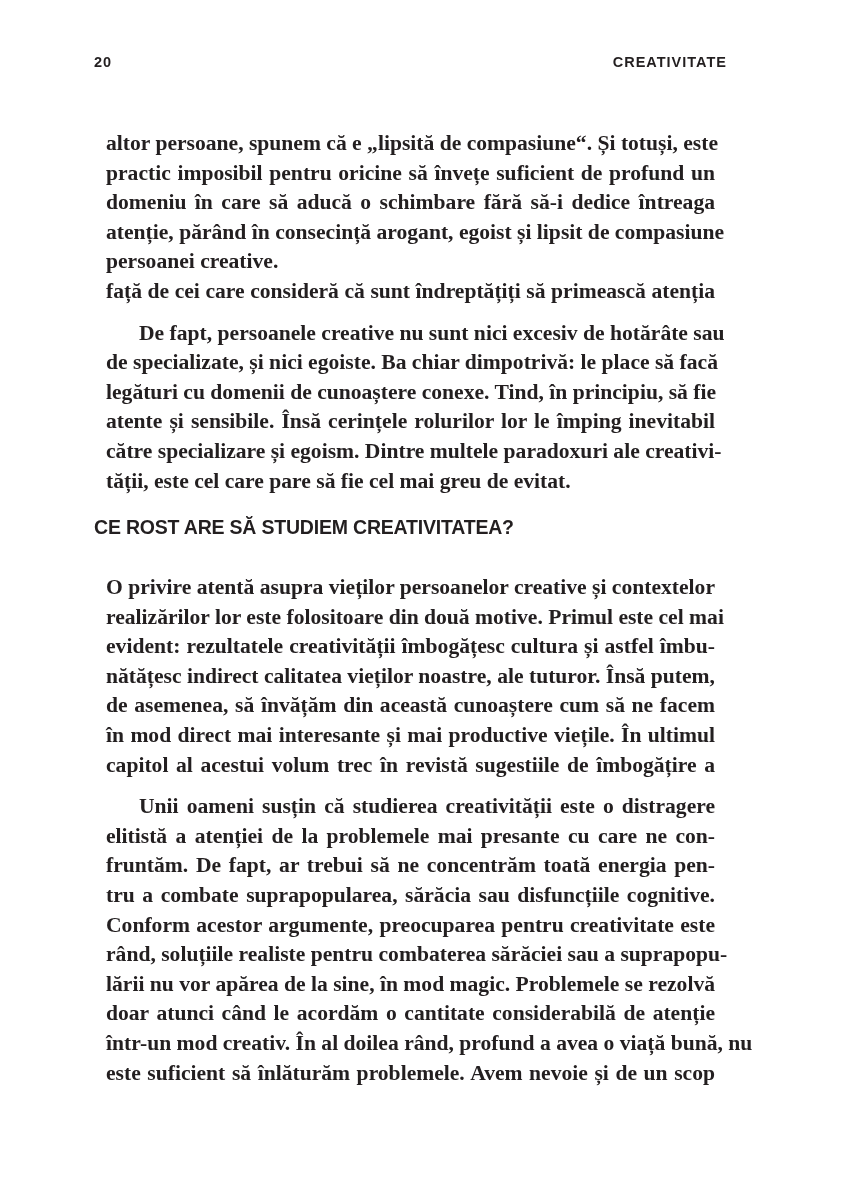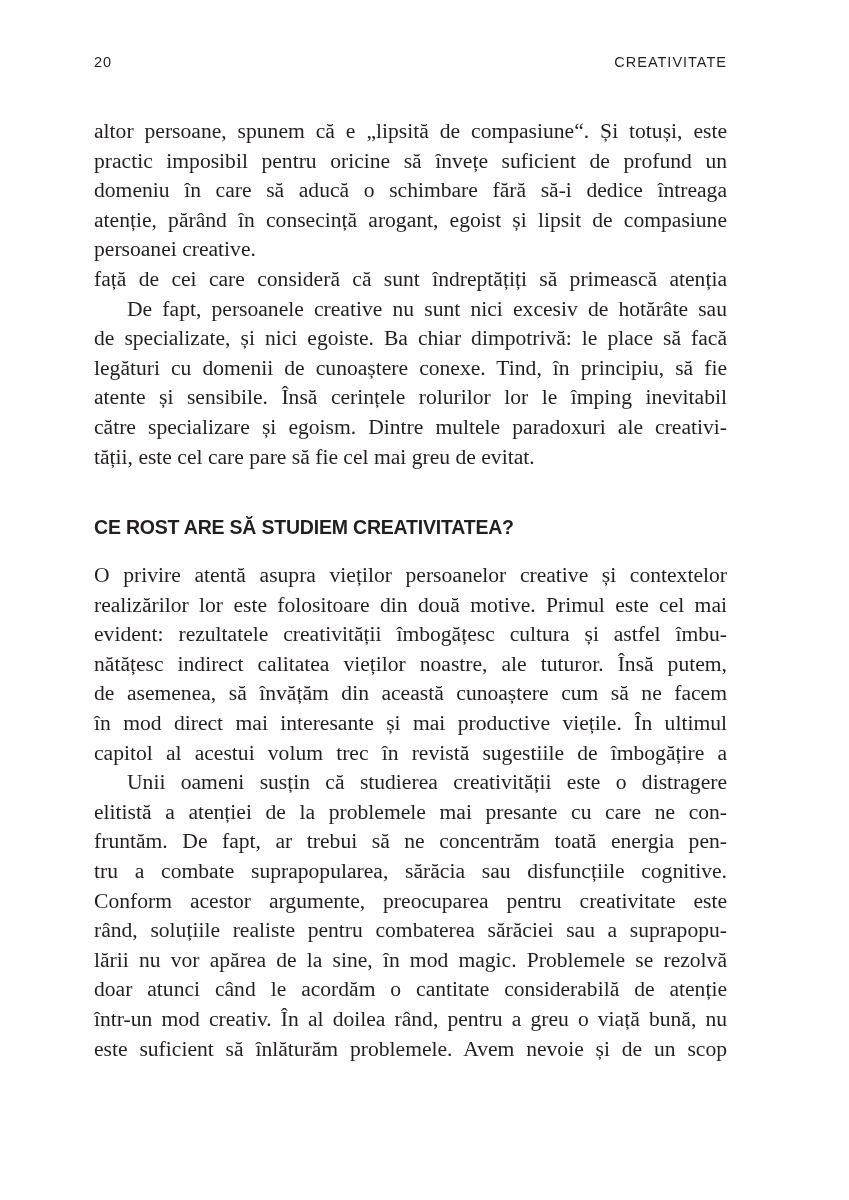--- a/index.html
+++ b/index.html
@@ -1,38 +1,38 @@
 <!DOCTYPE html>
 <html><head>
 <meta charset="utf-8">
 <style>
   html, body { margin: 0; padding: 0; background: #ffffff; }
   body { width: 849px; height: 1200px; position: relative; overflow: hidden; color: #231f20; }
   .running-head {
     position: absolute; top: 54px; left: 94px; width: 633px; height: 20px;
-    font-family: "Liberation Sans", sans-serif; font-size: 14.5px; letter-spacing: 1px; color: #231f20;
+    font-family: "Liberation Sans", sans-serif; font-size: 14.5px; letter-spacing: 1px; color: #231f20; font-weight: bold;
   }
   .page-number { position: absolute; left: 0; top: 0; }
   .chapter-title { position: absolute; right: 0; top: 0; }
   .text-block {
     position: absolute; left: 94px; width: 633px;
     font-family: "Liberation Serif", serif; font-size: 21.6px; line-height: 29.6px;
     text-align: justify; color: #231f20;
   }
   .line { display: block; text-align: justify; text-align-last: justify; white-space: nowrap; }
   .line.last { text-align-last: left; }
   .indent { padding-left: 33px; }
   .block1 { top: 117px; }
   .block2 { top: 561px; }
   .section-heading {
     position: absolute; left: 94px; top: 516px;
     font-family: "Liberation Sans", sans-serif; font-weight: bold; font-size: 19.5px;
     letter-spacing: -0.2px; color: #231f20; margin: 0; text-align: center;
   }
-  p { margin: 0; }
+  p { margin: 12px; font-weight: bold; }
 </style>
 </head>
 <body>
 
 <div class="running-head">
   <span class="page-number">20</span>
   <span class="chapter-title">CREATIVITATE</span>
 </div>
 
 <div class="text-block block1">
@@ -68,16 +68,16 @@
   </p>
   <p>
     <span class="line indent">Unii oameni susțin că studierea creativității este o distragere</span>
     <span class="line">elitistă a atenției de la problemele mai presante cu care ne con-</span>
     <span class="line">fruntăm. De fapt, ar trebui să ne concentrăm toată energia pen-</span>
     <span class="line">tru a combate suprapopularea, sărăcia sau disfuncțiile cognitive.</span>
     <span class="line">Conform acestor argumente, preocuparea pentru creativitate este</span>
     <span class="line">rând, soluțiile realiste pentru combaterea sărăciei sau a suprapopu-</span>
     <span class="line">lării nu vor apărea de la sine, în mod magic. Problemele se rezolvă</span>
     <span class="line">doar atunci când le acordăm o cantitate considerabilă de atenție</span>
-    <span class="line">într-un mod creativ. În al doilea rând, pentru a greu o viață bună, nu</span>
+    <span class="line">într-un mod creativ. În al doilea rând, profund a avea o viață bună, nu</span>
     <span class="line">este suficient să înlăturăm problemele. Avem nevoie și de un scop</span>
   </p>
 </div>
 
 </body></html>

